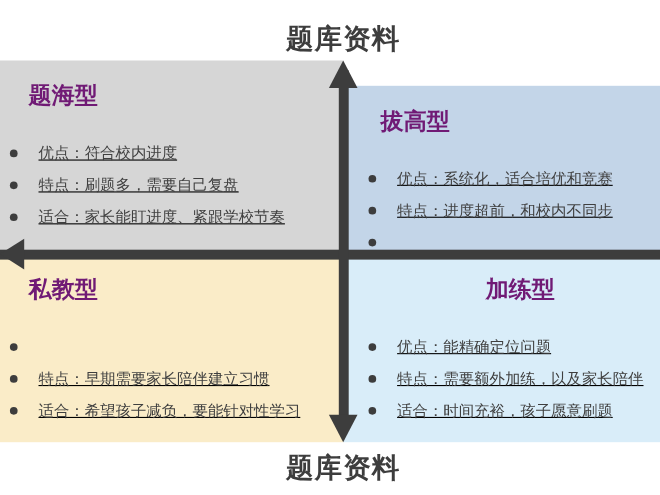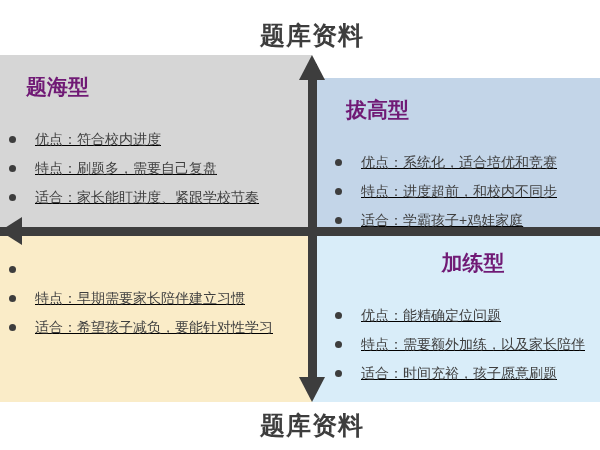--- a/index.html
+++ b/index.html
@@ -100,26 +100,26 @@
       <li>
           <span class="dot"></span>
           <span>优点：系统化，适合培优和竞赛</span>
         </li>
       <li>
           <span class="dot"></span>
           <span>特点：进度超前，和校内不同步</span>
         </li>
       <li>
           <span class="dot"></span>
-          <span>适合：学霸孩子+鸡娃家庭</span>
         </li>
     </ul>
   </div>
 
   <div class="quad q-bl" style="background: rgb(250, 236, 200);">
+    <div class="q-title">私教型</div>
     <ul class="q-list">
       <li>
           <span class="dot"></span>
         </li>
       <li>
           <span class="dot"></span>
           <span>特点：早期需要家长陪伴建立习惯</span>
         </li>
       <li>
           <span class="dot"></span>

